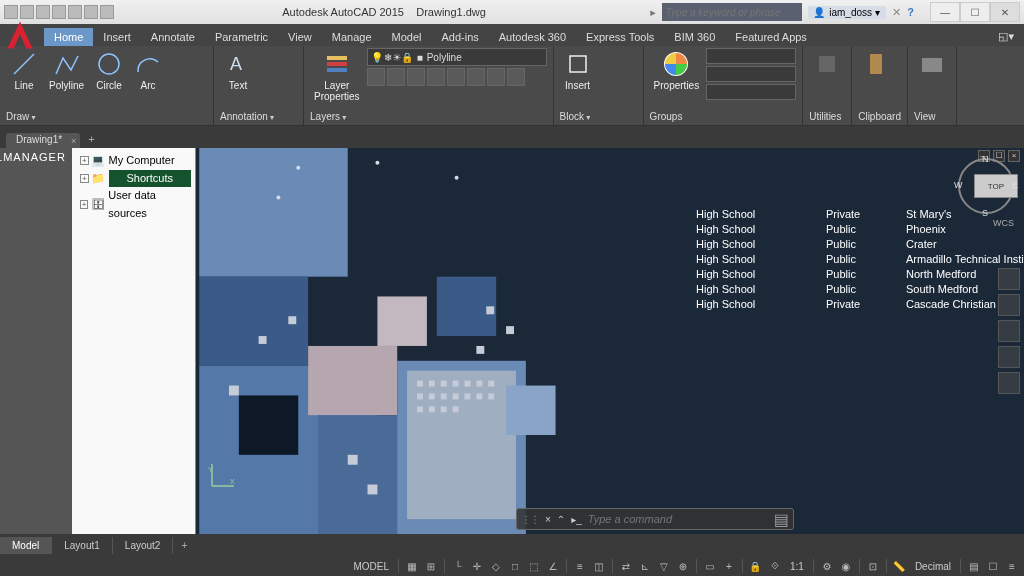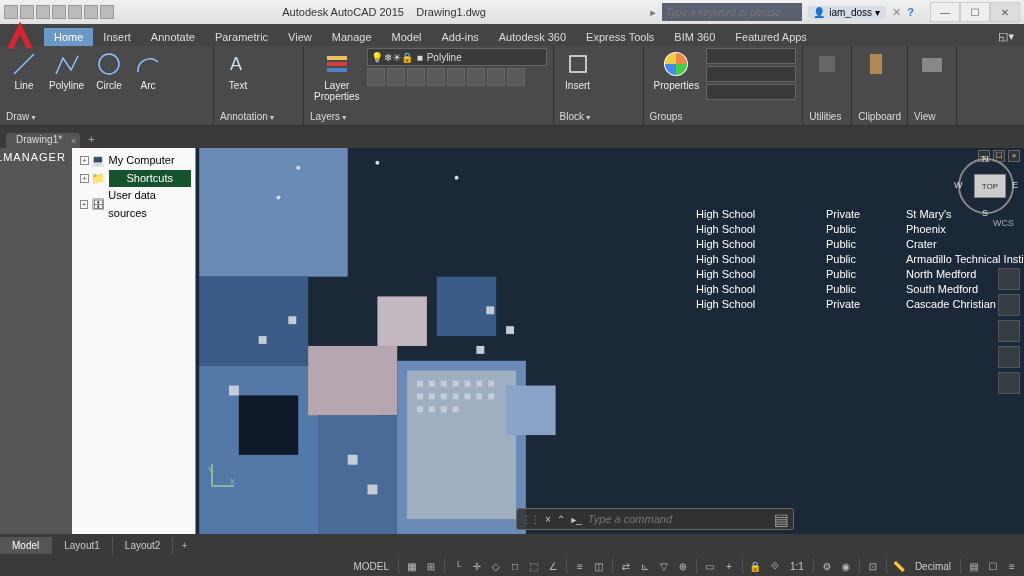--- a/index.html
+++ b/index.html
@@ -60,21 +60,21 @@
 .tree-item.selected span.txt { background:#14532d; color:#fff; padding:0 18px;}
 .side-blank { height:140px; border-top:1px solid #ccc;}
 
 .viewport { flex:1; background:#1b2838; position:relative; overflow:hidden;}
 .vp-label { position:absolute; left:6px; top:4px; font-size:10px; color:#bbb;}
 .vp-label span { border-bottom:1px dotted #777;}
 
 
 .navcube { position:absolute; right:10px; top:10px; width:56px; height:56px; }
 .navcube .ring { width:56px; height:56px; border:2px solid #888; border-radius:50%; position:absolute;}
-.navcube .cube { position:absolute; left:16px; top:16px; width:32px; height:24px; background:#ccc; border:1px solid #888; font-size:8px; display:flex; align-items:center; justify-content:center; color:#333;}
+.navcube .cube { position:absolute; left:16px; top:16px; width:44px; height:24px; background:#ccc; border:1px solid #888; font-size:8px; display:flex; align-items:center; justify-content:center; color:#333;}
 .navcube .dir { position:absolute; font-size:9px; color:#ddd;}
 .vc-wcs { position:absolute; right:10px; top:70px; font-size:9px; color:#aaa;}
 
 .navbar-right { position:absolute; right:2px; top:120px; width:24px; display:flex; flex-direction:column; gap:4px;}
 .navbar-right div { width:22px; height:22px; background:rgba(80,80,80,.5); border:1px solid #555;}
 
 
 .data-table { position:absolute; left:500px; top:60px; font-size:11px; color:#fff; }
 .data-table .row { display:flex; height:15px; }
 .data-table .c1 { width:130px;}

